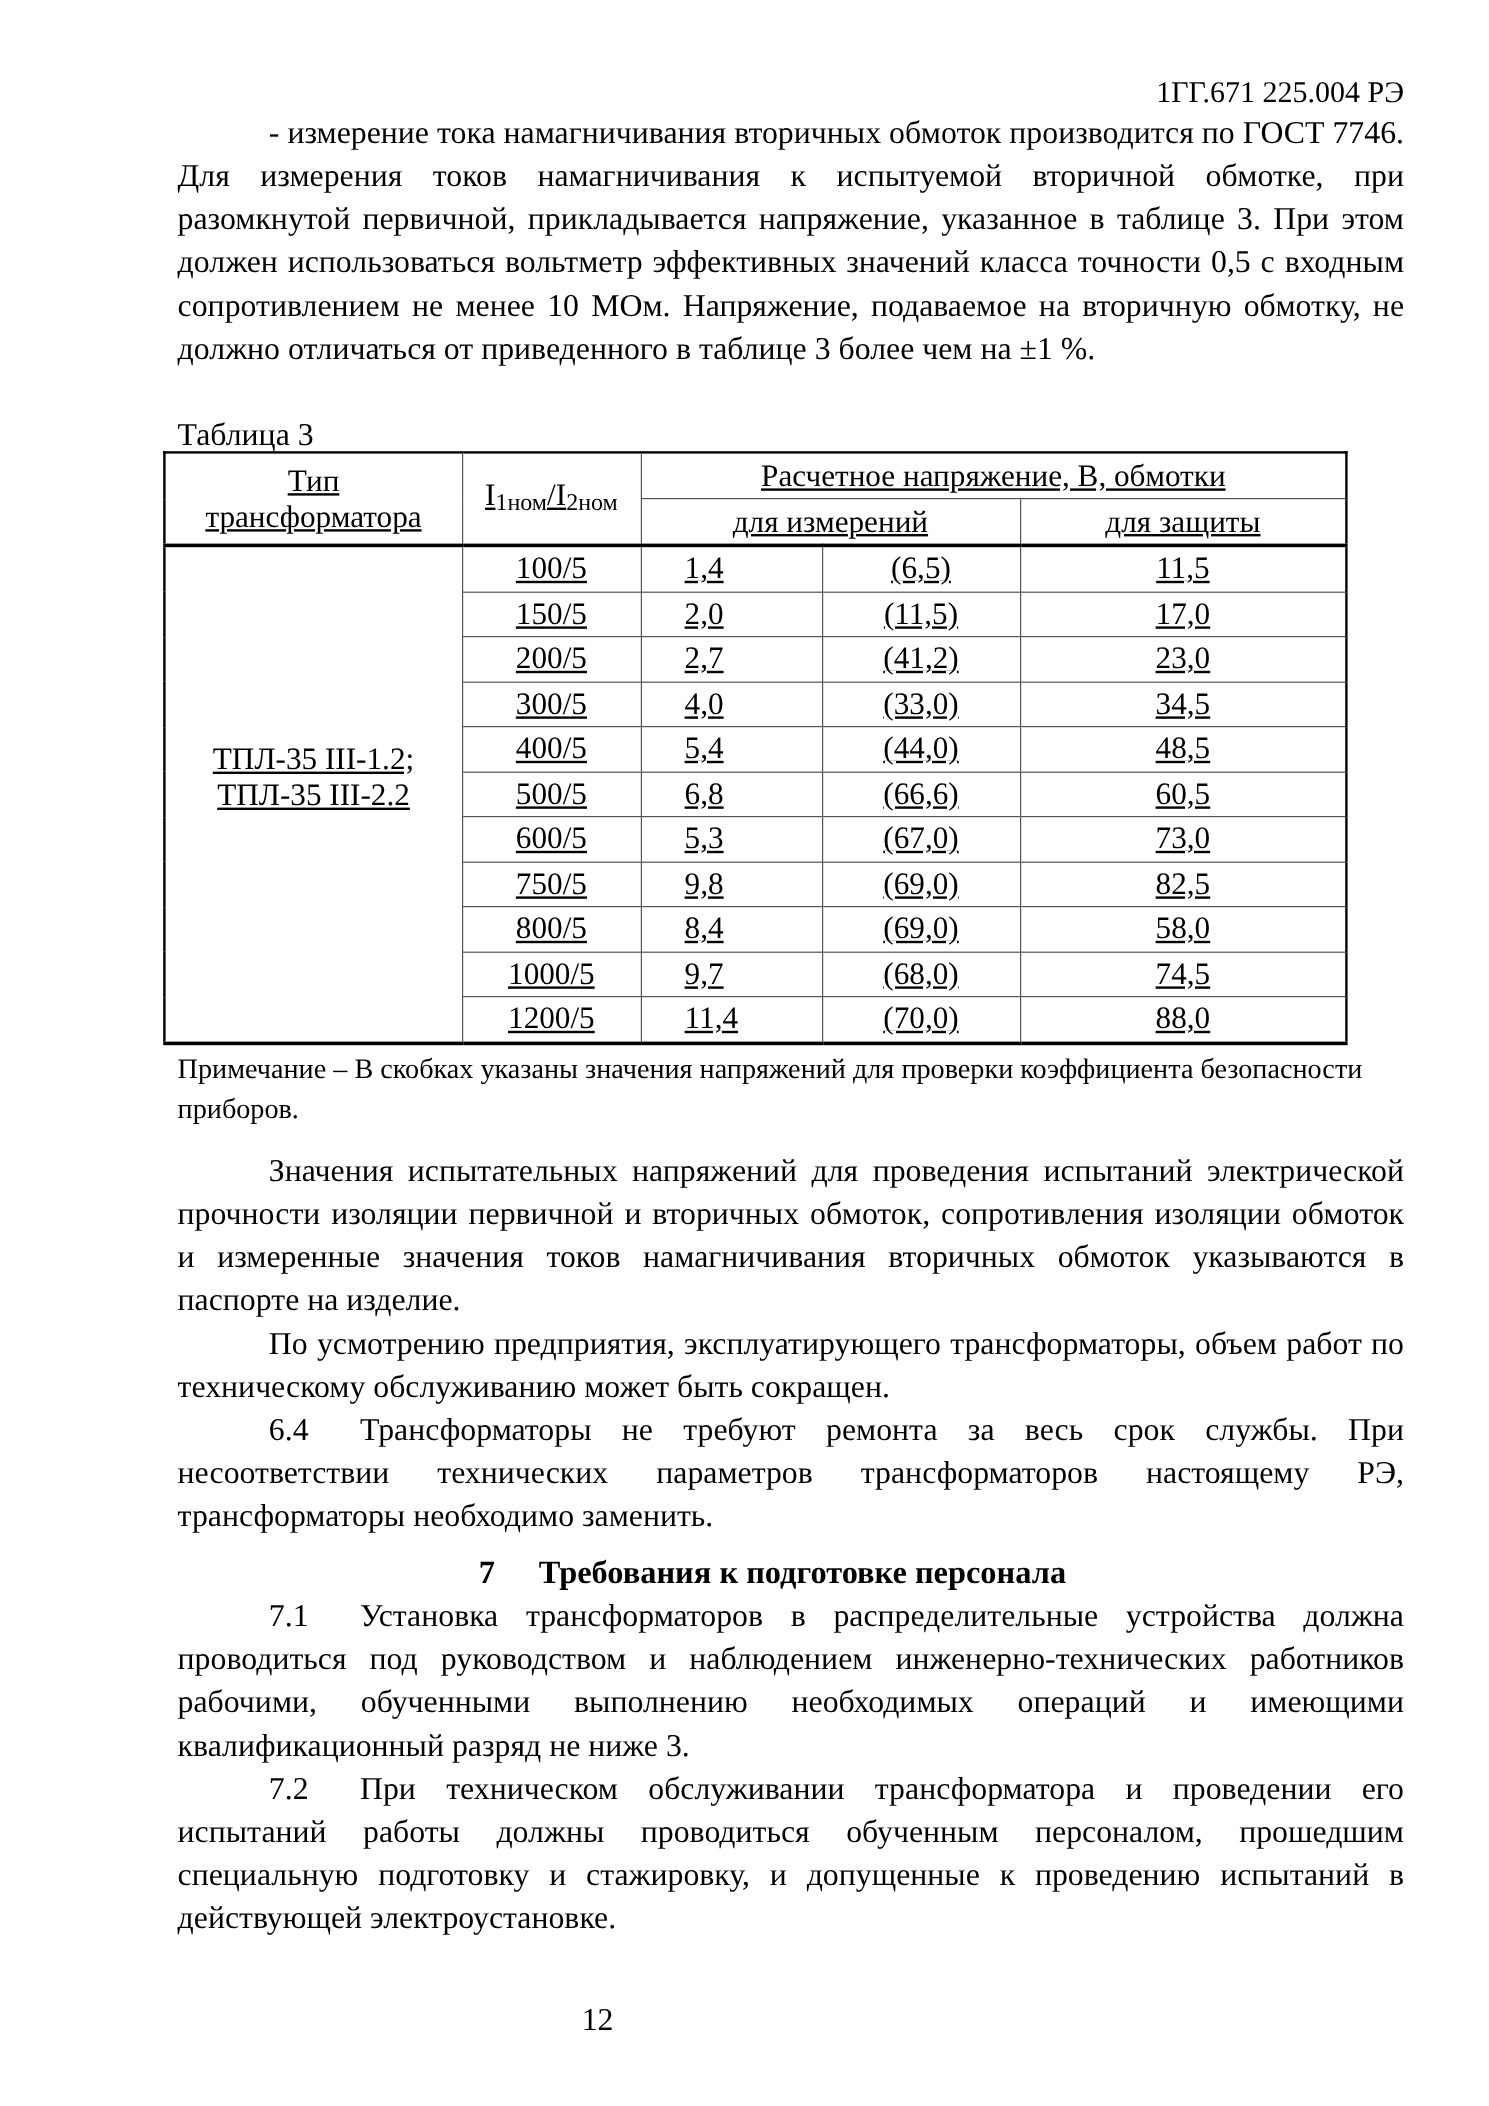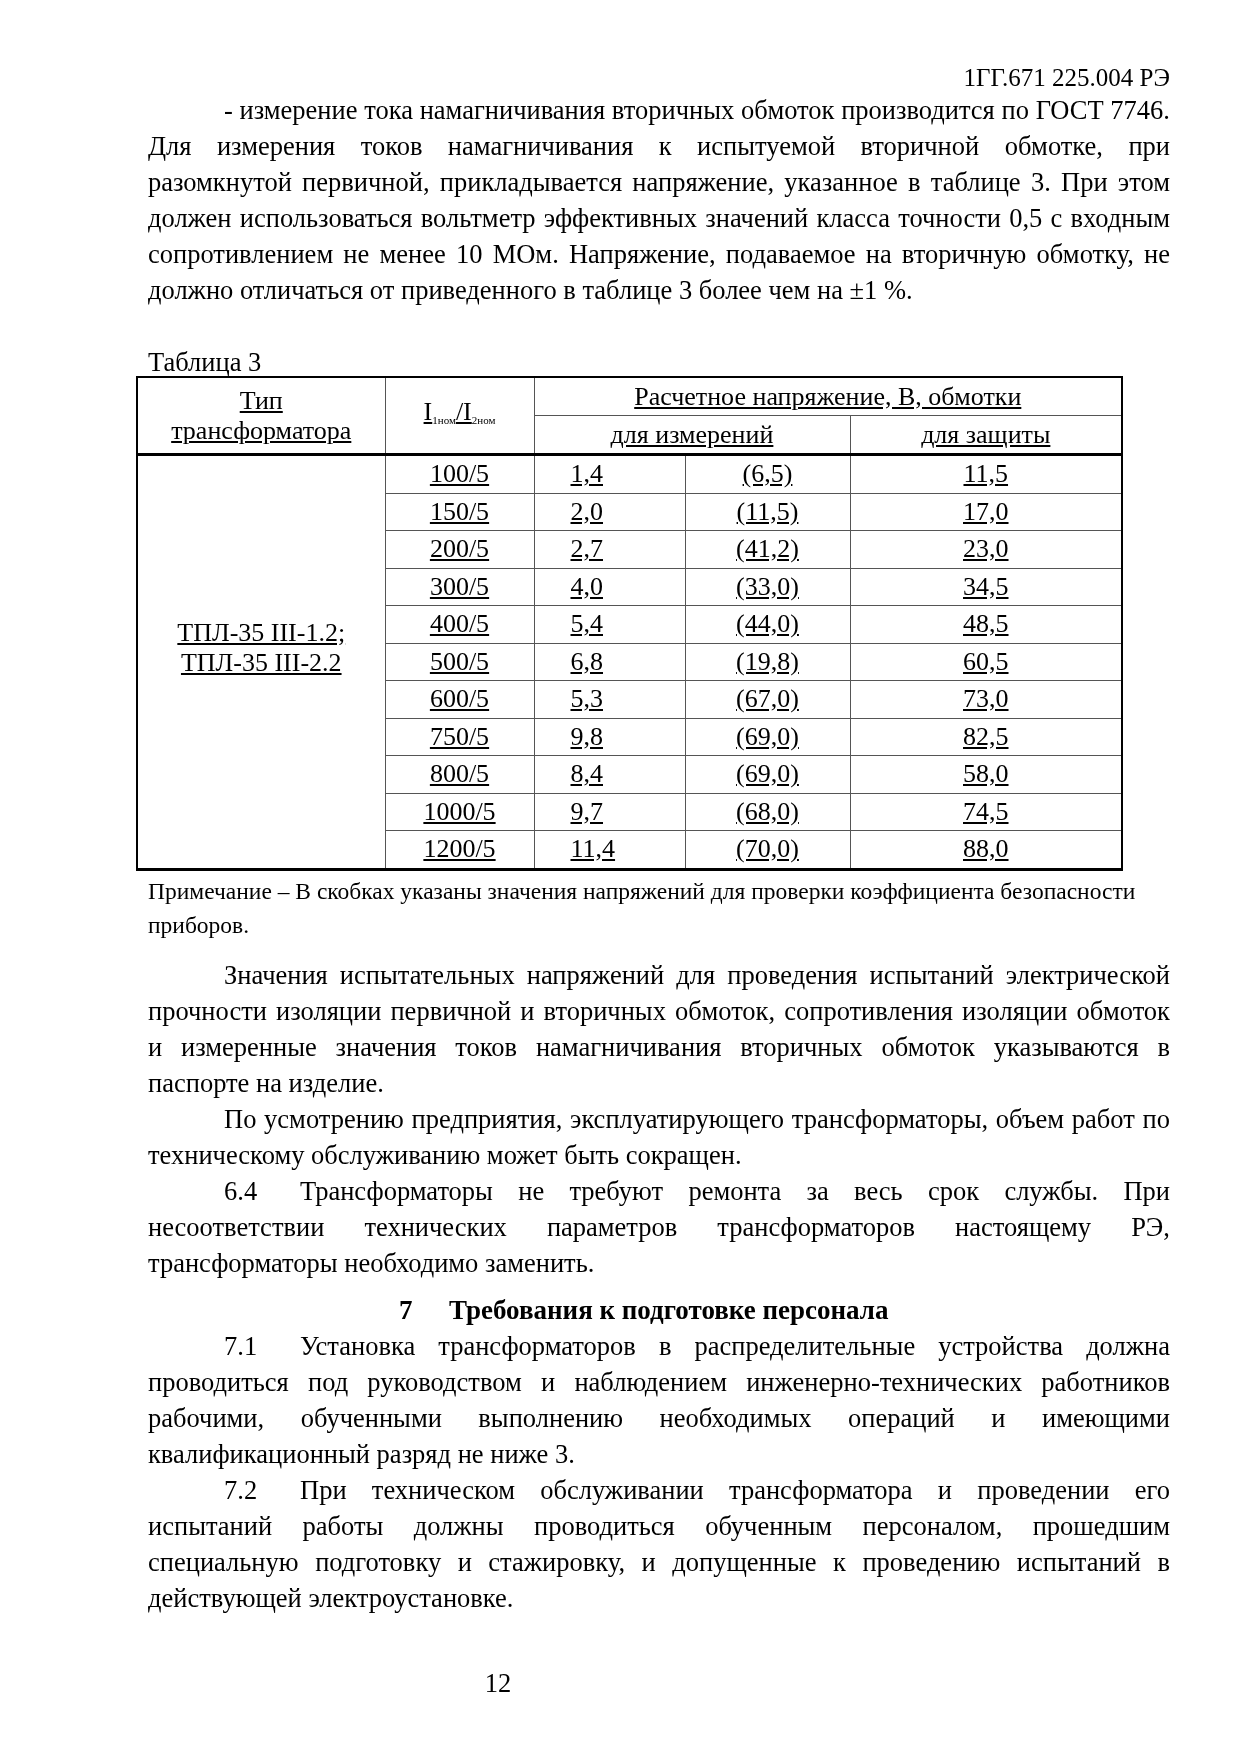--- a/index.html
+++ b/index.html
@@ -32,21 +32,21 @@
       border: 1px solid #555; text-align: center; vertical-align: middle;
       padding: 0; height: 36.5px; line-height: 30px;
     }
     table.t3 tr.hdr1 td { height: 37px; }
     table.t3 tr.hdr2 td { height: 37px; border-bottom: 3px solid #000; }
     table.t3 td.left-edge { border-left: 2px solid #000; }
     table.t3 td.right-edge { border-right: 2px solid #000; }
     table.t3 tr.top td { border-top: 2px solid #000; }
     table.t3 tr.last td { border-bottom: 3px solid #000; }
     table.t3 td.meas-val { text-align: left; padding-left: 36px; }
-    sub.s { font-size: 11px; vertical-align: -4px; }
+    sub.s { font-size: 20px; vertical-align: -4px; }
     .note {
       position: absolute; left: 148px; top: 874px; width: 1022px;
       font-size: 23.5px; line-height: 34px;
     }
     .heading {
       position: absolute; left: 399px; top: 1292px; font-weight: bold;
       font-size: 27px; line-height: 36px;
     }
     .heading .hnum { display: inline-block; width: 50px; }
     .page-number {
@@ -120,21 +120,21 @@
       </tr>
       <tr>
         <td>400/5</td>
         <td class="meas-val">5,4</td>
         <td>(44,0)</td>
         <td class="right-edge">48,5</td>
       </tr>
       <tr>
         <td>500/5</td>
         <td class="meas-val">6,8</td>
-        <td>(19,8)</td>
+        <td>(66,6)</td>
         <td class="right-edge">60,5</td>
       </tr>
       <tr>
         <td>600/5</td>
         <td class="meas-val">5,3</td>
         <td>(67,0)</td>
         <td class="right-edge">73,0</td>
       </tr>
       <tr>
         <td>750/5</td>

